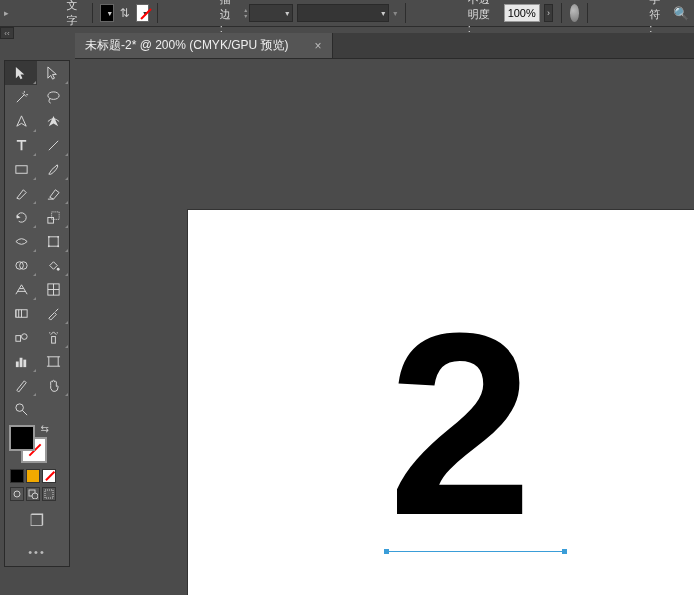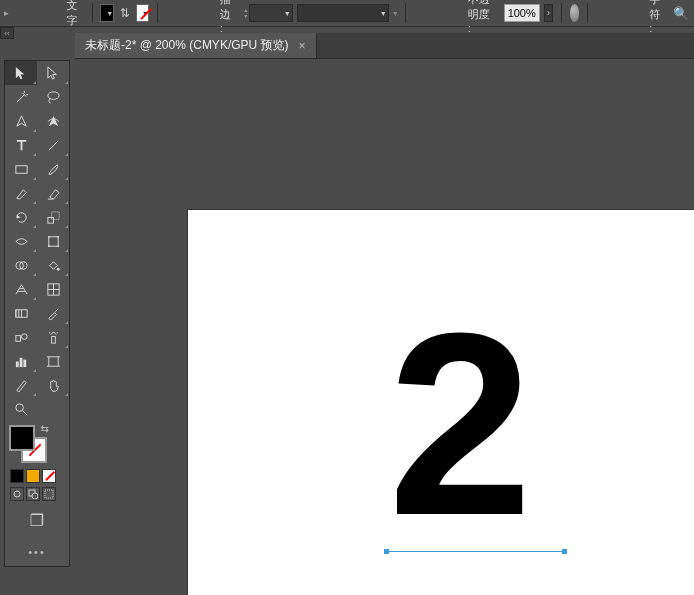--- a/index.html
+++ b/index.html
@@ -121,21 +121,21 @@
 .stack-ico { font-size:16px; color:#ccc;}
 .dots-row { display:flex; justify-content:center; padding:8px 0; color:#bbb; letter-spacing:2px;}
 
 .tabbar {
   position:absolute; left:75px; top:33px; right:0; height:26px;
   background:#3d3d3d; border-bottom:1px solid #2a2a2a;
   display:flex; align-items:stretch;
 }
 .tab {
   background:#4a4a4a; border-right:1px solid #2a2a2a;
-  display:flex; align-items:center; padding:0 10px; gap:10px;
+  display:flex; align-items:center; padding:0 10px; gap:26px;
   color:#eee; font-size:12px;
 }
 .tab.active { background:#555; }
 .tab .close-x { color:#bbb; font-size:12px; cursor:default;}
 
 .canvas-area {
   position:absolute; left:75px; top:59px; right:0; bottom:0;
   background:#4b4b4b; overflow:hidden;
 }
 .artboard {

